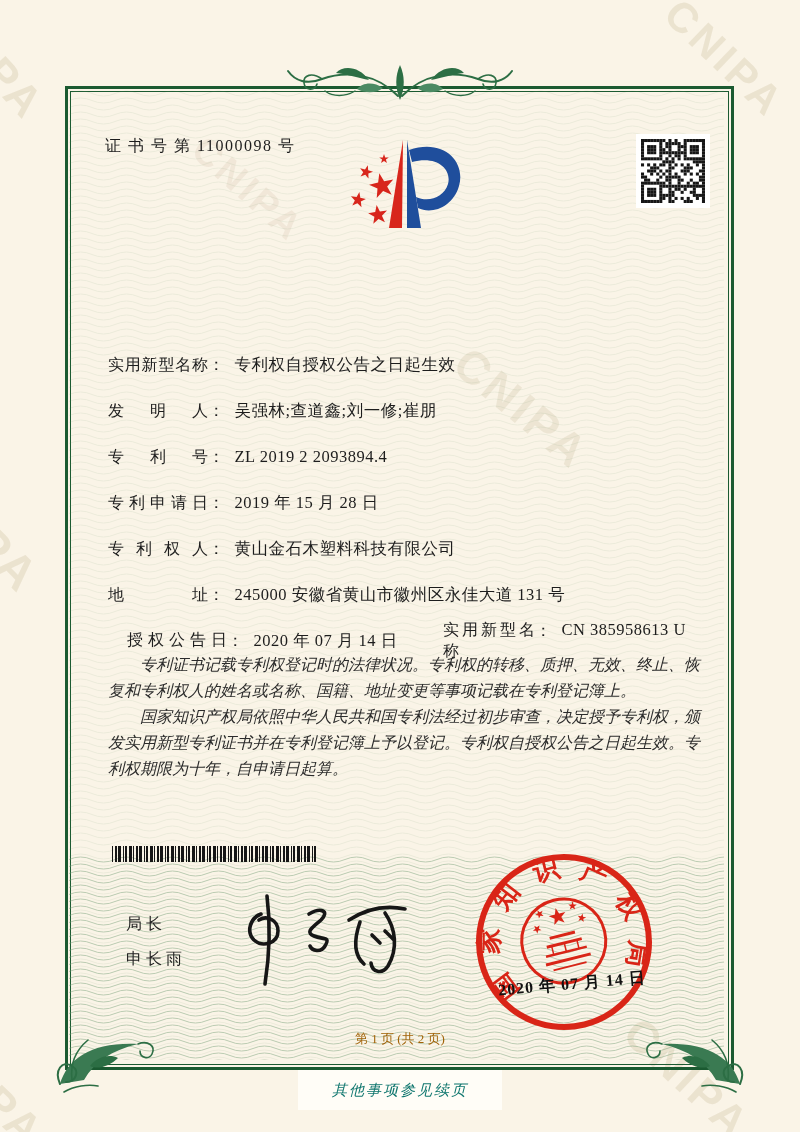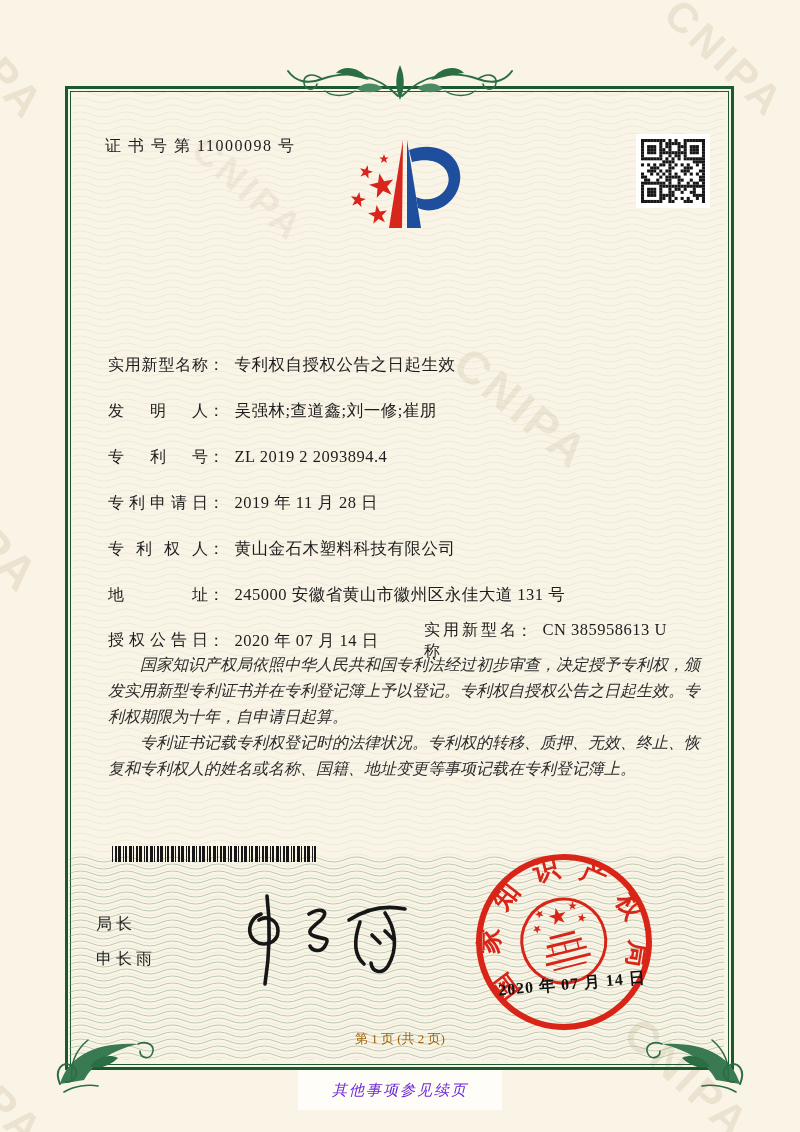--- a/index.html
+++ b/index.html
@@ -19,44 +19,44 @@
   .cert-no{position:absolute;left:105px;top:136px;font-size:16px;letter-spacing:1.5px;}
   .qr-patch{position:absolute;left:636px;top:134px;width:74px;height:74px;background:#fff;}
   .title{position:absolute;left:0;top:240px;width:100%;text-align:center;
          font-size:42px;font-weight:bold;letter-spacing:3px;}
   
   .fields{position:absolute;left:108px;top:342px;width:600px;}
   .frow{height:46px;font-size:16.5px;display:flex;align-items:center;}
   .flabel{display:inline-block;width:100px;text-align:justify;text-align-last:justify;font-size:16px;}
   .fcolon{display:inline-block;}
   .fvalue{margin-left:10px;letter-spacing:0.5px;}
-  .grant-left{display:flex;width:316px;}
+  .grant-left{display:flex;width:316px;margin-left:19px;}
   .grant-right{display:flex;}
   .grant-right .flabel{width:92px;}
   
   .body-text{position:absolute;left:108px;top:652px;width:592px;font-size:16px;
              line-height:26px;font-style:italic;color:#2b2b2b;}
   .body-text p{margin:0;text-indent:2em;}
   
   .barcode{position:absolute;left:112px;top:846px;width:206px;height:16px;}
   
-  .signer{position:absolute;left:96px;top:914px;font-family:"Liberation Sans","DejaVu Sans",sans-serif;
+  .signer{position:absolute;left:126px;top:914px;font-family:"Liberation Sans","DejaVu Sans",sans-serif;
           font-size:16px;letter-spacing:4px;color:#222;}
   .signer div{margin-bottom:14px;}
   .signature{position:absolute;left:233px;top:890px;}
   
   .seal{position:absolute;left:470px;top:848px;width:188px;height:188px;}
   .seal-date{position:absolute;left:494px;top:974px;width:156px;text-align:center;
              font-size:16px;font-weight:bold;color:#111;letter-spacing:1px;
              transform:rotate(-5deg);}
   
   .page-ind{position:absolute;left:0;top:1030px;width:100%;text-align:center;font-size:13px;color:#a16207;}
   .cont-patch{position:absolute;left:298px;top:1070px;width:204px;height:40px;background:#fffdf7;
               display:flex;align-items:center;justify-content:center;z-index:4;}
-  .cont-note{font-size:15px;font-style:italic;color:#6d28d9;letter-spacing:2px;}
+  .cont-note{font-size:15px;font-style:italic;color:#0f766e;letter-spacing:2px;}
   svg{display:block;}
 </style>
 </head>
 <body>
 
 <div class="page">
 
   <span class="wm" style="left:-48px;top:-18px;font-size:44px;transform:rotate(48deg);">CNIPA</span>
   <span class="wm" style="left:688px;top:-10px;font-size:42px;transform:rotate(44deg);">CNIPA</span>
   <span class="wm" style="left:212px;top:128px;font-size:38px;color:rgba(205,180,160,0.20);transform:rotate(42deg);">CNIPA</span>
@@ -405,21 +405,21 @@
         <span class="fvalue">吴强林;查道鑫;刘一修;崔朋</span>
       </div>
       <div class="frow">
         <span class="flabel">专利号</span>
           <span class="fcolon">：</span>
         <span class="fvalue">ZL 2019 2 2093894.4</span>
       </div>
       <div class="frow">
         <span class="flabel">专利申请日</span>
           <span class="fcolon">：</span>
-        <span class="fvalue">2019 年 11 月 28 日</span>
+        <span class="fvalue">2019 年 15 月 28 日</span>
       </div>
       <div class="frow">
         <span class="flabel">专利权人</span>
           <span class="fcolon">：</span>
         <span class="fvalue">黄山金石木塑料科技有限公司</span>
       </div>
       <div class="frow">
         <span class="flabel">地址</span>
           <span class="fcolon">：</span>
         <span class="fvalue">245000 安徽省黄山市徽州区永佳大道 131 号</span>
@@ -432,22 +432,22 @@
         </span>
         <span class="grant-right">
           <span class="flabel">实用新型名称</span>
             <span class="fcolon">：</span>
           <span class="fvalue">CN 385958613 U</span>
         </span>
       </div>
     </div>
 
     <div class="body-text">
+      <p>专利证书记载专利权登记时的法律状况。专利权的转移、质押、无效、终止、恢复和专利权人的姓名或名称、国籍、地址变更等事项记载在专利登记簿上。</p>
       <p>国家知识产权局依照中华人民共和国专利法经过初步审查，决定授予专利权，颁发实用新型专利证书并在专利登记簿上予以登记。专利权自授权公告之日起生效。专利权期限为十年，自申请日起算。</p>
-      <p>专利证书记载专利权登记时的法律状况。专利权的转移、质押、无效、终止、恢复和专利权人的姓名或名称、国籍、地址变更等事项记载在专利登记簿上。</p>
     </div>
 
     <svg class="barcode" id="barcode-svg" viewBox="0 0 206 16">
         <rect x="0" y="0" width="1" height="16" fill="#161616"></rect>
         <rect x="3" y="0" width="2" height="16" fill="#161616"></rect>
         <rect x="6" y="0" width="3" height="16" fill="#161616"></rect>
         <rect x="11" y="0" width="1" height="16" fill="#161616"></rect>
         <rect x="13" y="0" width="2" height="16" fill="#161616"></rect>
         <rect x="17" y="0" width="3" height="16" fill="#161616"></rect>
         <rect x="21" y="0" width="1" height="16" fill="#161616"></rect>

